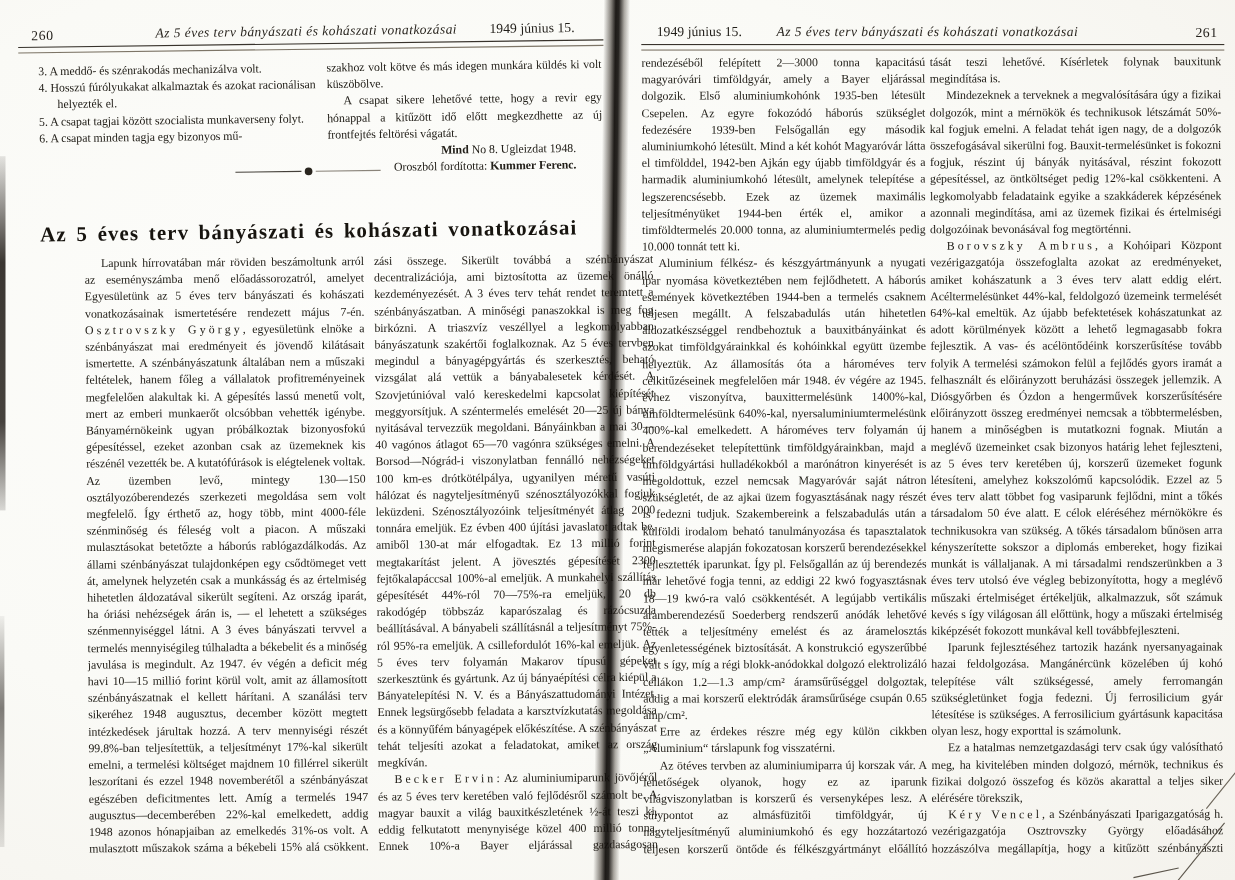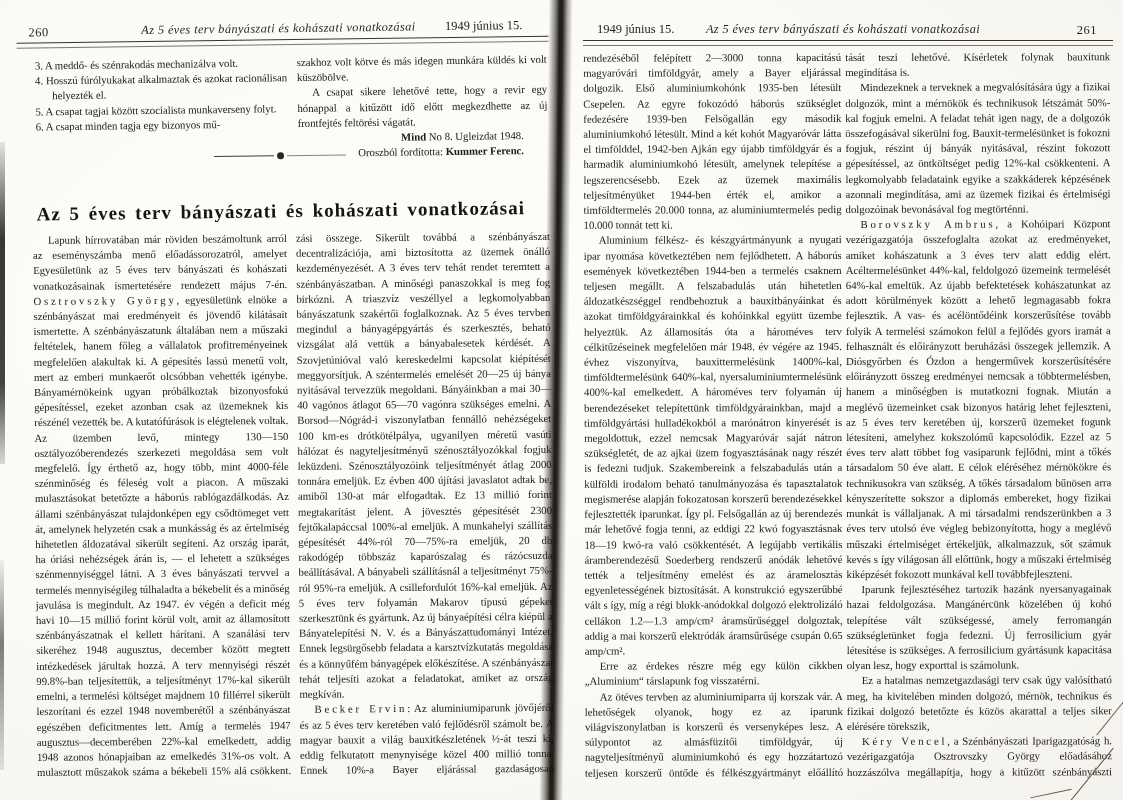--- a/index.html
+++ b/index.html
@@ -3,21 +3,21 @@
 <meta charset="utf-8">
 <style>
   html,body{margin:0;padding:0;background:#d8d5cf;}
   .scan{
     position:relative;width:1123px;height:800px;overflow:hidden;
     background:radial-gradient(ellipse at 35% 40%, #fdfdfb 0%, #fafaf6 55%, #f4f2ec 100%);
     font-family:"Liberation Serif","DejaVu Serif",serif;
     color:#211e19;
   }
   .page{position:absolute;top:0;height:800px;}
-  .page-left{left:0;width:556px;}
+  .page-left{left:0;width:556px;padding-left:44px;}
   .page-right{left:563px;width:560px;}
 
   
   .hdr{position:absolute;left:0;right:0;top:0;height:48px;}
   .hdr-num{position:absolute;top:23px;font-size:12.5px;letter-spacing:.5px;}
   .hdr-date{position:absolute;top:22px;font-size:12.5px;}
   .hdr-title{position:absolute;top:22px;left:70px;right:70px;text-align:center;
     font-style:italic;font-size:12.3px;letter-spacing:.4px;color:#2a2620;}
   .hdr-rule{position:absolute;top:40px;height:4px;
     border-top:1.7px solid #38332c;border-bottom:1px solid #7d7567;}
@@ -112,37 +112,37 @@
           <p class="para"><span>zási összege. Sikerült továbbá a szénbányászat decentralizációja, ami biztosította az üzemek önálló kezdeményezését. A 3 éves terv tehát rendet teremtett a szénbányászatban. A minőségi panaszokkal is meg fog birkózni. A triaszvíz veszéllyel a legkomolyabban bányászatunk szakértői foglalkoznak. Az 5 éves tervben megindul a bányagépgyártás és szerkesztés, beható vizsgálat alá vettük a bányabalesetek kérdését. A Szovjetúnióval való kereskedelmi kapcsolat kiépítését meggyorsítjuk. A széntermelés emelését 20—25 új bánya nyitásával tervezzük megoldani. Bányáinkban a mai 30—40 vagónos átlagot 65—70 vagónra szükséges emelni. A Borsod—Nógrád-i viszonylatban fennálló nehézségeket 100 km-es drótkötélpálya, ugyanilyen méretű vasúti hálózat és nagyteljesítményű szénosztályozókkal fogjuk leküzdeni. Szénosztályozóink teljesítményét átlag 2000 tonnára emeljük. Ez évben 400 újítási javaslatot adtak be, amiből 130-at már elfogadtak. Ez 13 millió forint megtakarítást jelent. A jövesztés gépesítését 2300 fejtőkalapáccsal 100%-al emeljük. A munkahelyi szállítás gépesítését 44%-ról 70—75%-ra emeljük, 20 db rakodógép többszáz kaparószalag és rázócsuzda beállításával. A bányabeli szállításnál a teljesítményt 75%-ról 95%-ra emeljük. A csillefordulót 16%-kal emeljük. Az 5 éves terv folyamán Makarov típusú gépeket szerkesztünk és gyártunk. Az új bányaépítési célra kiépül a Bányatelepítési N. V. és a Bányászattudományi Intézet. Ennek legsürgősebb feladata a karsztvízkutatás megoldása és a könnyűfém bányagépek előkészítése. A szénbányászat tehát teljesíti azokat a feladatokat, amiket az ország megkíván.</span></p>
           <p class="para indent"><span class="spaced">Becker Ervin</span><span>: Az aluminiumiparunk jövőjéről és az 5 éves terv keretében való fejlődésről számolt be. A magyar bauxit a világ bauxitkészletének ½-át teszi ki, eddig felkutatott menynyisége közel 400 millió tonna. Ennek 10%-a Bayer eljárással gazdaságosan feldolgozható. A második világháború utolsó éveiben közel 1 millió tonna bauxitot exportáltunk, ami elsősorban a német hadigépezetet táplálta, míg itthon a termelés csak néhány %-os töredékét dolgoztuk föl. A továbbiakban a magyar aluminiumgyártásnak a háborút megelőző időkre vonatkozó történetével foglalkozott. E fejlődésnek első fázisa az 1943. évben, egy Németországban leszerelt régi timföldgyár be-</span></p>
         </div>
     </div>
   </div>
 
   <div class="page page-right">
     <div class="hdr">
       <span class="hdr-date" style="left:34px;">1949 június 15.</span>
       <span class="hdr-title">Az 5 éves terv bányászati és kohászati vonatkozásai</span>
-      <span class="hdr-num" style="right:26px;">261</span>
+      <span class="hdr-num" style="right:16px;">261</span>
       <div class="hdr-rule" style="left:20px;right:10px;"></div>
     </div>
 
     <div class="rp-body">
       <div class="col rb1">
           <p class="para"><span>rendezéséből felépített 2—3000 tonna kapacitású magyaróvári timföldgyár, amely a Bayer eljárással dolgozik. Első aluminiumkohónk 1935-ben létesült Csepelen. Az egyre fokozódó háborús szükséglet fedezésére 1939-ben Felsőgallán egy második aluminiumkohó létesült. Mind a két kohót Magyaróvár látta el timfölddel, 1942-ben Ajkán egy újabb timföldgyár és a harmadik aluminiumkohó létesült, amelynek telepítése a legszerencsésebb. Ezek az üzemek maximális teljesítményüket 1944-ben érték el, amikor a timföldtermelés 20.000 tonna, az aluminiumtermelés pedig 10.000 tonnát tett ki.</span></p>
           <p class="para indent"><span>Aluminium félkész- és készgyártmányunk a nyugati ipar nyomása következtében nem fejlődhetett. A háborús események következtében 1944-ben a termelés csaknem teljesen megállt. A felszabadulás után hihetetlen áldozatkészséggel rendbehoztuk a bauxitbányáinkat és azokat timföldgyárainkkal és kohóinkkal együtt üzembe helyeztük. Az államosítás óta a hároméves terv célkitűzéseinek megfelelően már 1948. év végére az 1945. évhez viszonyítva, bauxittermelésünk 1400%-kal, timföldtermelésünk 640%-kal, nyersaluminiumtermelésünk 400%-kal emelkedett. A hároméves terv folyamán új berendezéseket telepítettünk timföldgyárainkban, majd a timföldgyártási hulladékokból a marónátron kinyerését is megoldottuk, ezzel nemcsak Magyaróvár saját nátron szükségletét, de az ajkai üzem fogyasztásának nagy részét is fedezni tudjuk. Szakembereink a felszabadulás után a külföldi irodalom beható tanulmányozása és tapasztalatok megismerése alapján fokozatosan korszerű berendezésekkel fejlesztették iparunkat. Így pl. Felsőgallán az új berendezés már lehetővé fogja tenni, az eddigi 22 kwó fogyasztásnak 18—19 kwó-ra való csökkentését. A legújabb vertikális áramberendezésű Soederberg rendszerű anódák lehetővé tették a teljesítmény emelést és az áramelosztás egyenletességének biztosítását. A konstrukció egyszerűbbé vált s így, míg a régi blokk-anódokkal dolgozó elektrolizáló cellákon 1.2—1.3 amp/cm² áramsűrűséggel dolgoztak, addig a mai korszerű elektródák áramsűrűsége csupán 0.65 amp/cm².</span></p>
           <p class="para indent"><span>Erre az érdekes részre még egy külön cikkben „Aluminium“ társlapunk fog visszatérni.</span></p>
           <p class="para indent"><span>Az ötéves tervben az aluminiumiparra új korszak vár. A lehetőségek olyanok, hogy ez az iparunk világviszonylatban is korszerű és versenyképes lesz. A súlypontot az almásfüzitői timföldgyár, új nagyteljesítményű aluminiumkohó és egy hozzátartozó teljesen korszerű öntőde és félkészgyártmányt előállító üzem felépítése képezi.</span></p>
         </div>
       <div class="col rb2">
           <p class="para"><span>tását teszi lehetővé. Kísérletek folynak bauxitunk megindítása is.</span></p>
           <p class="para indent"><span>Mindezeknek a terveknek a megvalósítására úgy a fizikai dolgozók, mint a mérnökök és technikusok létszámát 50%-kal fogjuk emelni. A feladat tehát igen nagy, de a dolgozók összefogásával sikerülni fog. Bauxit-termelésünket is fokozni fogjuk, részint új bányák nyitásával, részint fokozott gépesítéssel, az öntköltséget pedig 12%-kal csökkenteni. A legkomolyabb feladataink egyike a szakkáderek képzésének azonnali megindítása, ami az üzemek fizikai és értelmiségi dolgozóinak bevonásával fog megtörténni.</span></p>
           <p class="para indent"><span class="spaced">Borovszky Ambrus</span><span>, a Kohóipari Központ vezérigazgatója összefoglalta azokat az eredményeket, amiket kohászatunk a 3 éves terv alatt eddig elért. Acéltermelésünket 44%-kal, feldolgozó üzemeink termelését 64%-kal emeltük. Az újabb befektetések kohászatunkat az adott körülmények között a lehető legmagasabb fokra fejlesztik. A vas- és acélöntődéink korszerűsítése tovább folyik A termelési számokon felül a fejlődés gyors iramát a felhasznált és előirányzott beruházási összegek jellemzik. A Diósgyőrben és Ózdon a hengerművek korszerűsítésére előirányzott összeg eredményei nemcsak a többtermelésben, hanem a minőségben is mutatkozni fognak. Miután a meglévő üzemeinket csak bizonyos határig lehet fejleszteni, az 5 éves terv keretében új, korszerű üzemeket fogunk létesíteni, amelyhez kokszolómű kapcsolódik. Ezzel az 5 éves terv alatt többet fog vasiparunk fejlődni, mint a tőkés társadalom 50 éve alatt. E célok eléréséhez mérnökökre és technikusokra van szükség. A tőkés társadalom bűnösen arra kényszerítette sokszor a diplomás embereket, hogy fizikai munkát is vállaljanak. A mi társadalmi rendszerünkben a 3 éves terv utolsó éve végleg bebizonyította, hogy a meglévő műszaki értelmiséget értékeljük, alkalmazzuk, sőt számuk kevés s így világosan áll előttünk, hogy a műszaki értelmiség kiképzését fokozott munkával kell továbbfejleszteni.</span></p>
           <p class="para indent"><span>Iparunk fejlesztéséhez tartozik hazánk nyersanyagainak hazai feldolgozása. Mangánércünk közelében új kohó telepítése vált szükségessé, amely ferromangán szükségletünket fogja fedezni. Új ferrosilicium gyár létesítése is szükséges. A ferrosilicium gyártásunk kapacitása olyan lesz, hogy exporttal is számolunk.</span></p>
-          <p class="para indent"><span>Ez a hatalmas nemzetgazdasági terv csak úgy valósítható meg, ha kivitelében minden dolgozó, mérnök, technikus és fizikai dolgozó betetőzte és közös akarattal a teljes siker elérésére törekszik,</span></p>
+          <p class="para indent"><span>Ez a hatalmas nemzetgazdasági terv csak úgy valósítható meg, ha kivitelében minden dolgozó, mérnök, technikus és fizikai dolgozó összefog és közös akarattal a teljes siker elérésére törekszik,</span></p>
           <p class="para indent"><span class="spaced">Kéry Vencel</span><span>, a Szénbányászati Iparigazgatóság h. vezérigazgatója Osztrovszky György előadásához hozzászólva megállapítja, hogy a kitűzött szénbányászti feladatok nem könnyűek. A szén minősége terén a magyar ipar által sokszor emelt minőségi kifogásokra megjegyzi, hogy a bányászat mindent elkövet ezek megszüntetésére, de lehetetlenségre nem vállalkozhatik. A magyar ipar tehát ne igyekezzen a legjobb hazai tatai, vagy dorogi szenekre építeni pl. a kazánjait, hanem vegye tekintetbe azt, hogy Magyarország 3,5 milliárdos szénvagyonának kb. 38%-a csak 1700—2000 kaló-</span></p>
         </div>
     </div>
   </div>
 
   <div class="gutter"></div>
   <div class="edge-mark-1"></div>
   <div class="edge-mark-2"></div>
   <div class="scratch scratch-1"></div>
   <div class="scratch scratch-2"></div>

